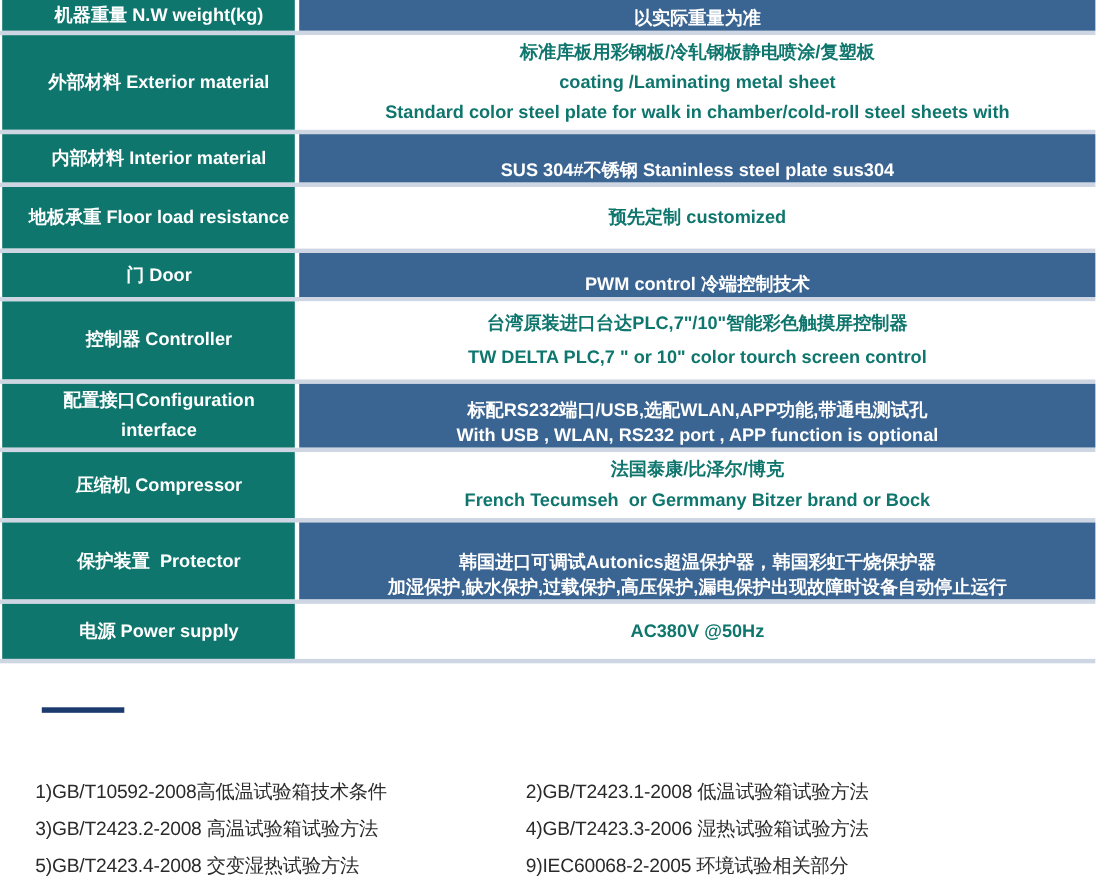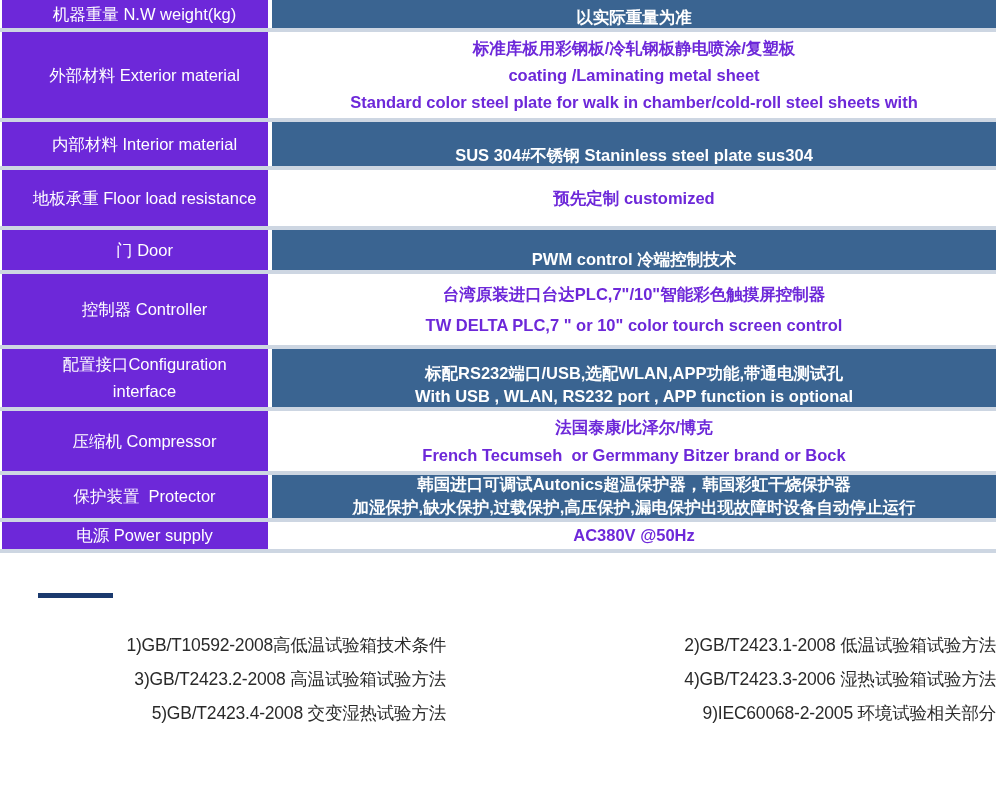--- a/index.html
+++ b/index.html
@@ -6,36 +6,36 @@
   html,body { width:996px; height:810px; background:#ffffff; overflow:hidden;
               font-family:"Liberation Sans","DejaVu Sans",sans-serif; }
 
   
   .spec-table { width:996px; padding-left:2px; background:#ffffff; }
   .trow { display:flex; gap:4px; position:relative; margin-bottom:4px; }
   .trow::after { content:""; position:absolute; left:-2px; right:0; bottom:-4px;
                  height:4px; background:#cdd6e2; }
   .cell { display:flex; flex-direction:column; justify-content:space-evenly;
           align-items:center; text-align:center; }
-  .label-cell { width:266px; background:#6d28d9; color:#ffffff;
-                font-weight:400; font-size:16.5px; flex-shrink:0;padding-left:19px; }
+  .label-cell { width:266px; background:#0f766e; color:#ffffff;
+                font-weight:700; font-size:16.5px; flex-shrink:0;padding-left:19px; }
   .value-cell { flex:1; font-weight:700; font-size:16.5px; padding:0 12px; }
   .value-blue { background:#3a6491; color:#ffffff;justify-content:flex-end; }
-  .value-white { background:#ffffff; color:#6d28d9; }
+  .value-white { background:#ffffff; color:#0f766e; }
   .cell-line { white-space:pre-wrap; line-height:1.35; }
 
   
   .standards-heading-wrap { margin:44px 0 0 36px; }
   .standards-heading { font-size:30px; font-weight:700; color:#3c78c3;
                        letter-spacing:2px; line-height:1.2; }
   .heading-underline { width:75px; height:5px; background:#1b3a6e; margin:7px 0 0 2px; }
 
-  .standards-list { margin-top:36px; 
+  .standards-list { margin-top:60px; padding-left:32px;
                     display:grid; grid-template-columns:446px 1fr;
-                    row-gap:12px;text-align:right; }
+                    row-gap:12px; }
   .standard-item { font-size:17.5px; font-weight:400; color:#2a2a2a;
                    letter-spacing:-0.2px; line-height:22px; white-space:pre-wrap; }
 </style>
 </head>
 <body>
 
 <div class="spec-table">
 
   <div class="trow" style="height:28px">
     <div class="cell label-cell">
@@ -108,31 +108,31 @@
   <div class="trow" style="height:60px">
     <div class="cell label-cell">
       <div class="cell-line">压缩机 Compressor</div>
     </div>
     <div class="cell value-cell value-white">
       <div class="cell-line">法国泰康/比泽尔/博克</div>
       <div class="cell-line">French Tecumseh  or Germmany Bitzer brand or Bock</div>
     </div>
   </div>
 
-  <div class="trow" style="height:43px">
+  <div class="trow" style="height:70px">
     <div class="cell label-cell">
       <div class="cell-line">保护装置  Protector</div>
     </div>
     <div class="cell value-cell value-blue">
       <div class="cell-line">韩国进口可调试Autonics超温保护器，韩国彩虹干烧保护器</div>
       <div class="cell-line">加湿保护,缺水保护,过载保护,高压保护,漏电保护出现故障时设备自动停止运行</div>
     </div>
   </div>
 
-  <div class="trow" style="height:27px">
+  <div class="trow" style="height:50px">
     <div class="cell label-cell">
       <div class="cell-line">电源 Power supply</div>
     </div>
     <div class="cell value-cell value-white">
       <div class="cell-line">AC380V @50Hz</div>
     </div>
   </div>
 
 </div>
 

